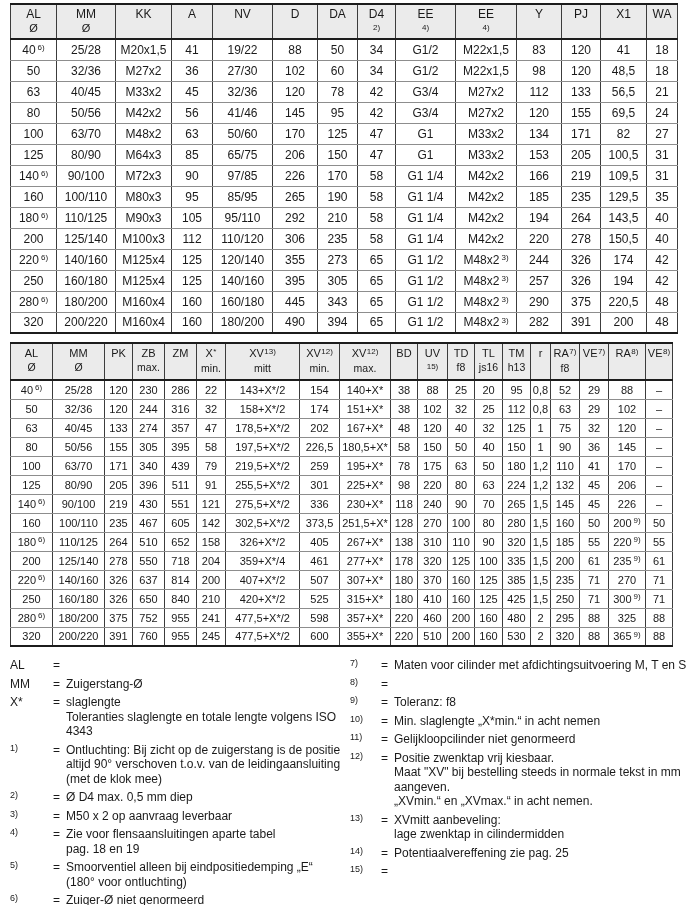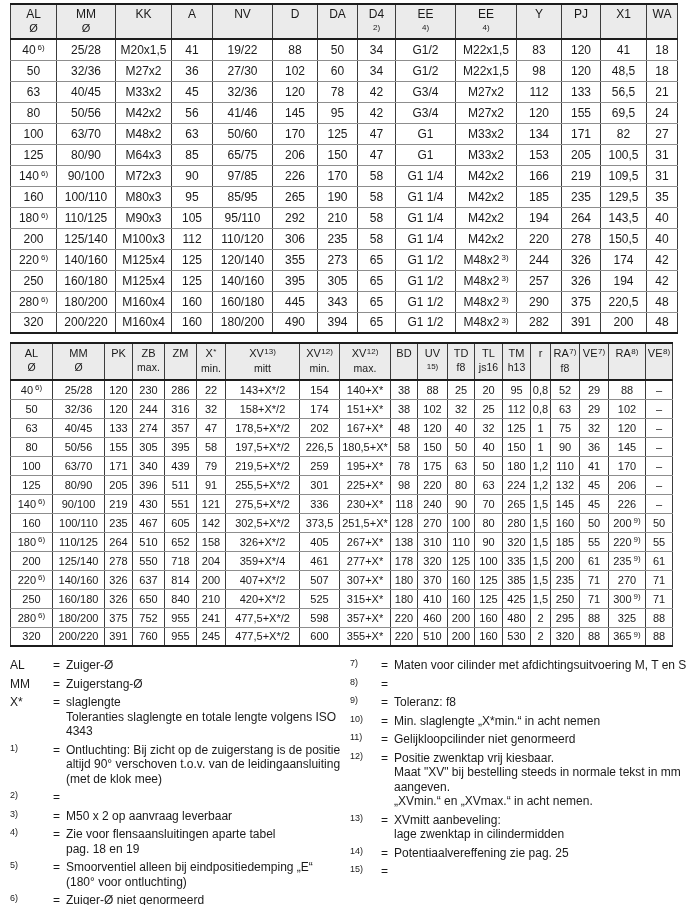--- a/index.html
+++ b/index.html
@@ -772,21 +772,20 @@
           <td><span>365</span><span class="sup">9)</span></td>
           <td>88</td>
         </tr>
       </tbody>
     </table>
   <div class="footnotes">
     <div class="fn-col fn-left">
         <div class="fn">
           <span class="fn-label">AL</span>
           <span class="fn-eq">=</span>
-          <div class="fn-text">Zuiger-Ø</div>
         </div>
         <div class="fn">
           <span class="fn-label">MM</span>
           <span class="fn-eq">=</span>
           <div class="fn-text">Zuigerstang-Ø</div>
         </div>
         <div class="fn">
           <span class="fn-label">X*</span>
           <span class="fn-eq">=</span>
           <div class="fn-text">slaglengte
@@ -795,20 +794,21 @@
         <div class="fn">
           <span class="fn-label ref">1)</span>
           <span class="fn-eq">=</span>
           <div class="fn-text">Ontluchting: Bij zicht op de zuigerstang is de positie
 altijd 90° verschoven t.o.v. van de leidingaansluiting
 (met de klok mee)</div>
         </div>
         <div class="fn">
           <span class="fn-label ref">2)</span>
           <span class="fn-eq">=</span>
+          <div class="fn-text">Ø D4 max. 0,5 mm diep</div>
         </div>
         <div class="fn">
           <span class="fn-label ref">3)</span>
           <span class="fn-eq">=</span>
           <div class="fn-text">M50 x 2 op aanvraag leverbaar</div>
         </div>
         <div class="fn">
           <span class="fn-label ref">4)</span>
           <span class="fn-eq">=</span>
           <div class="fn-text">Zie voor flensaansluitingen aparte tabel

